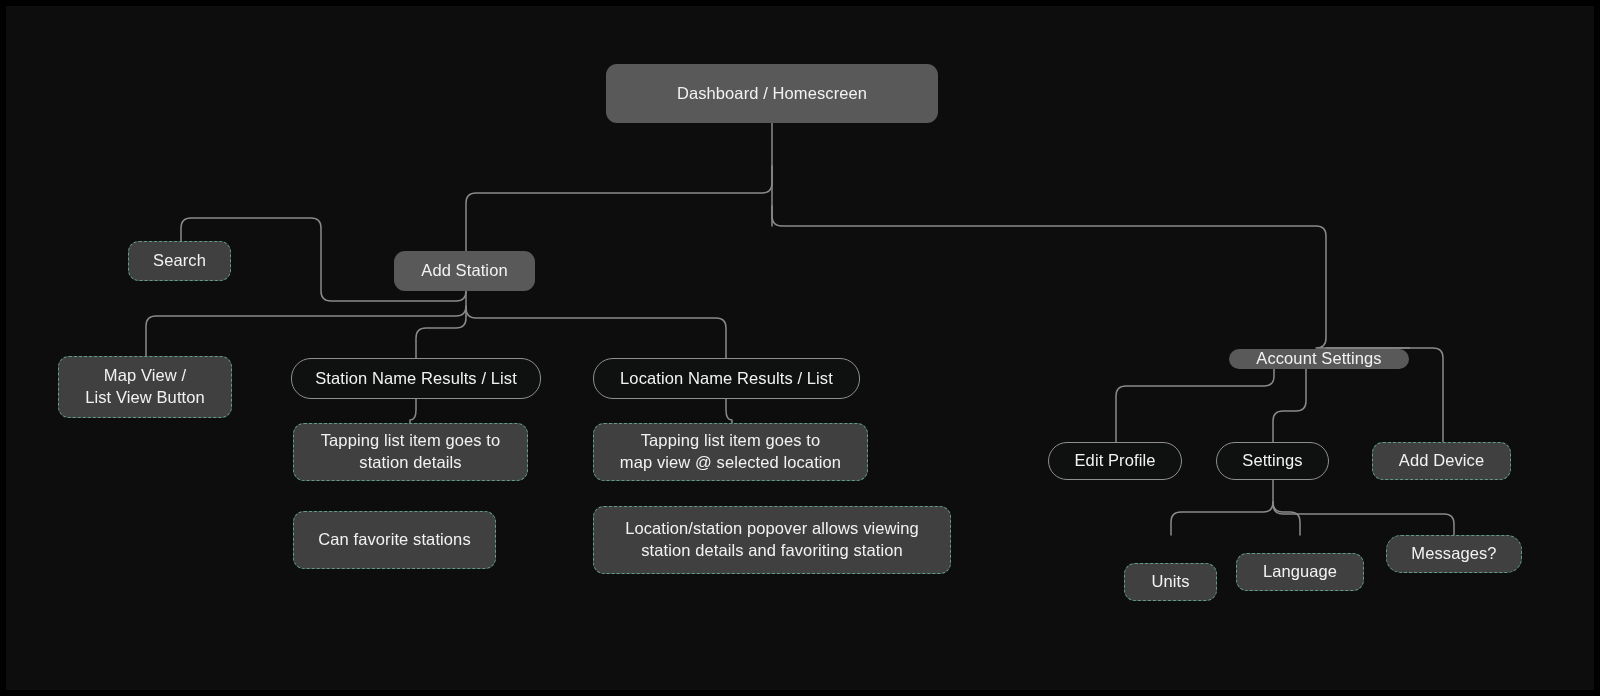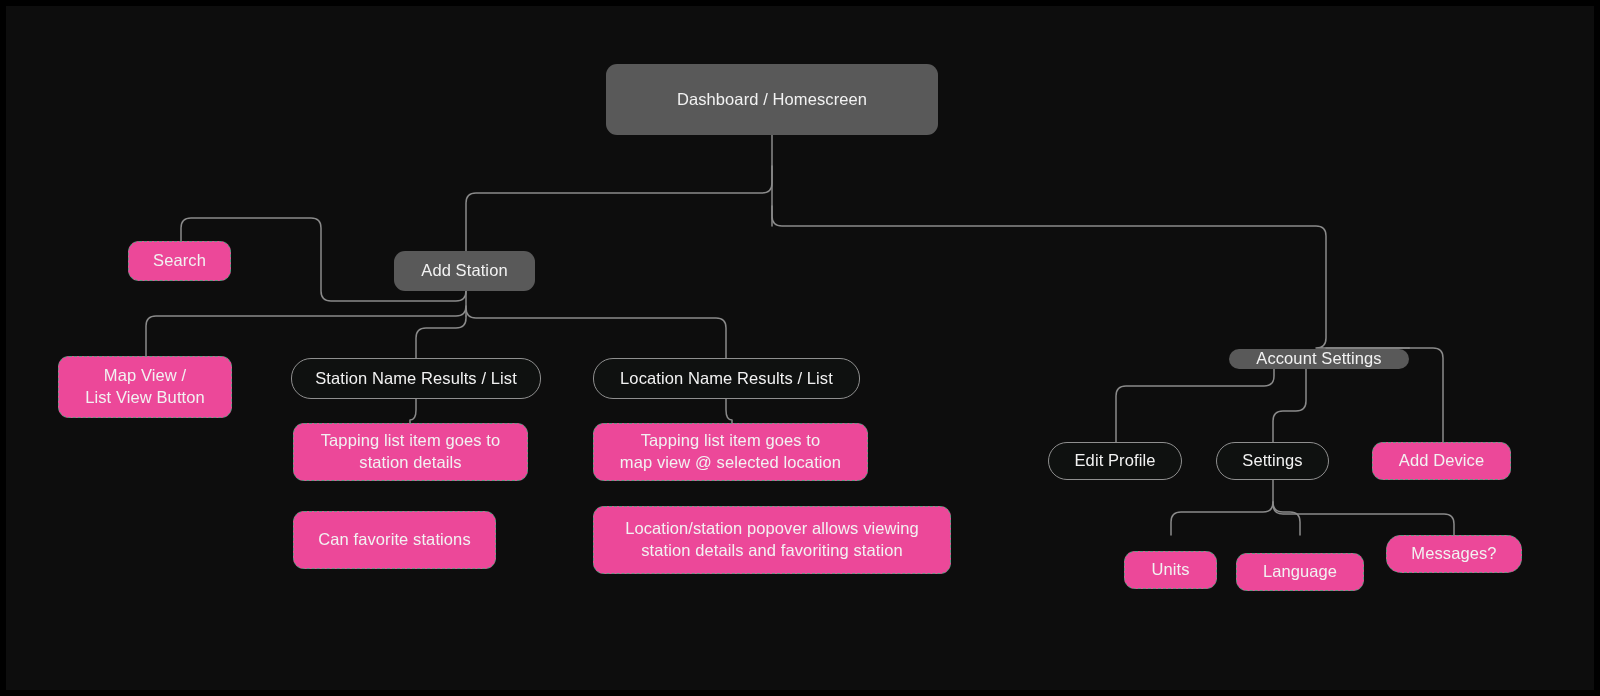--- a/index.html
+++ b/index.html
@@ -53,21 +53,21 @@
 
   
   .node.solid {
     background: #0f1110;
     border: 1.4px solid #8f8f8f;
     border-radius: 20px;
   }
 
   
   .node.dashed {
-    background: #ec4899;
+    background: #404040;
     border: 1.6px dashed #5f9e84;
     border-radius: 11px;
   }
 </style>
 </head>
 <body>
 
 <div id="canvas">
 
   <svg id="wires" viewBox="0 0 1600 696" xmlns="http://www.w3.org/2000/svg">
@@ -98,21 +98,21 @@
 
       <path d="M1403,342 L1427,342 Q1437,342 1437,352 L1437,426 Q1437,436 1437,436"></path>
 
       <path d="M1267,474 L1267,496"></path>
       <path d="M1267,496 Q1267,506 1257,506 L1175,506 Q1165,506 1165,516 L1165,529"></path>
       <path d="M1267,496 Q1267,506 1277,506 L1284,506 Q1294,506 1294,516 L1294,529"></path>
       <path d="M1267,498 Q1267,508 1277,508 L1438,508 Q1448,508 1448,518 L1448,529"></path>
     </g>
   </svg>
 
-  <div class="node grey" style="left:600px; top:58px; width:332px; height:71px;">
+  <div class="node grey" style="left:600px; top:58px; width:332px; height:59px;">
     <span>Dashboard / Homescreen</span>
   </div>
 
   <div class="node dashed" style="left:122px; top:235px; width:103px; height:40px;">
     <span>Search</span>
   </div>
 
   <div class="node grey" style="left:388px; top:245px; width:141px; height:40px;text-align:center;">
     <span>Add Station</span>
   </div>
@@ -158,21 +158,21 @@
   </div>
 
   <div class="node solid" style="left:1210px; top:436px; width:113px; height:38px;">
     <span>Settings</span>
   </div>
 
   <div class="node dashed" style="left:1366px; top:436px; width:139px; height:38px;">
     <span>Add Device</span>
   </div>
 
-  <div class="node dashed" style="left:1118px; top:545px; width:93px; height:38px;">
+  <div class="node dashed" style="left:1118px; top:557px; width:93px; height:38px;">
     <span>Units</span>
   </div>
 
   <div class="node dashed" style="left:1230px; top:529px; width:128px; height:38px;margin-top:18px;">
     <span>Language</span>
   </div>
 
   <div class="node dashed" style="left:1380px; top:529px; width:136px; height:38px;border-radius:15px;">
     <span>Messages?</span>
   </div>

